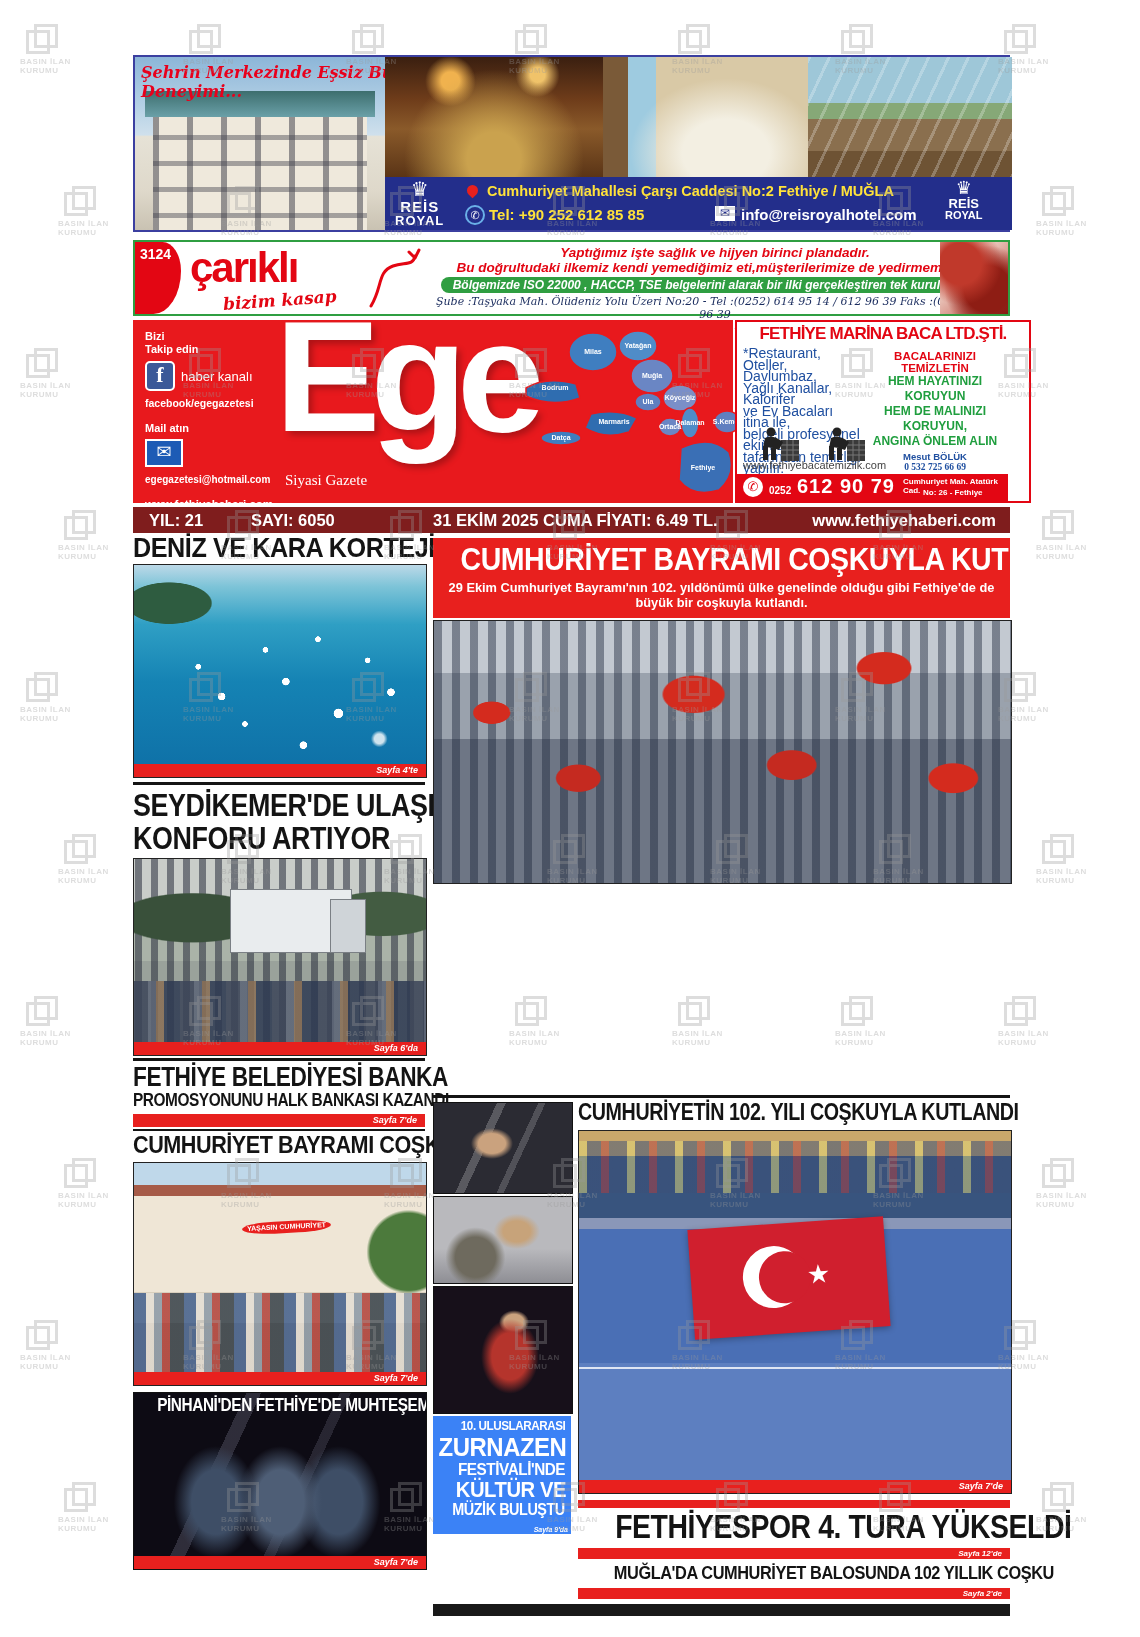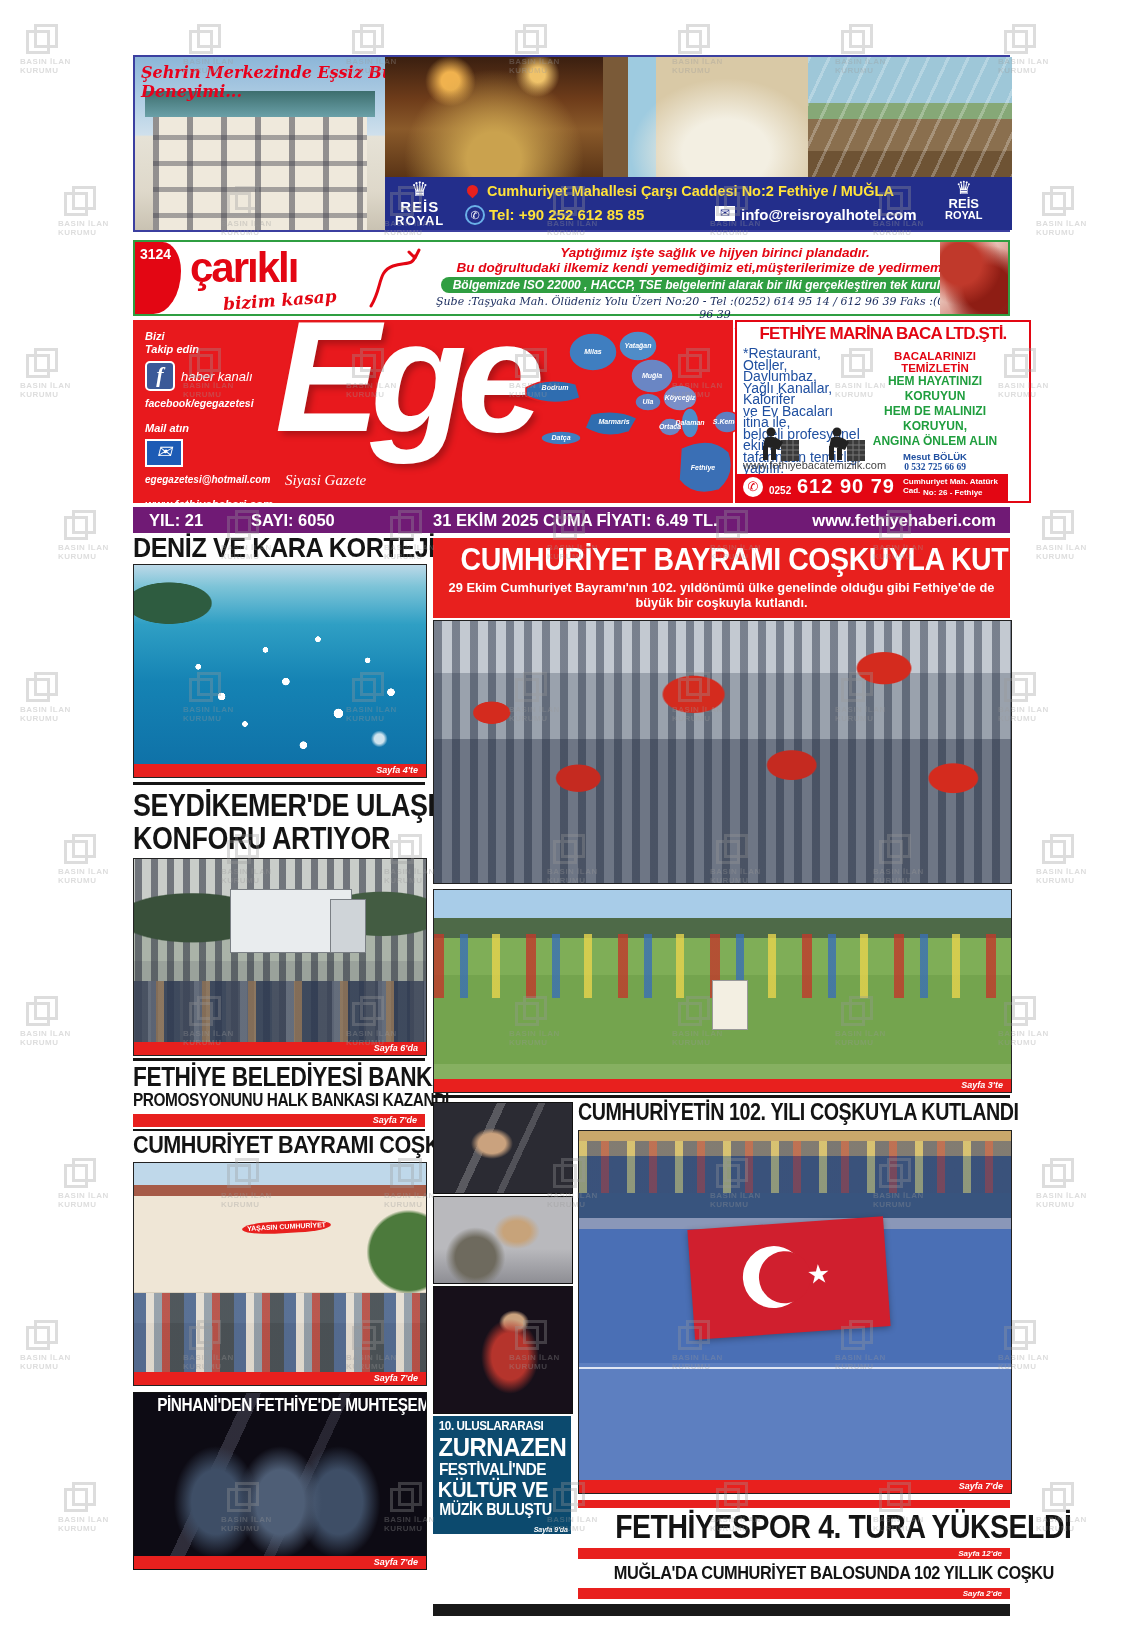--- a/index.html
+++ b/index.html
@@ -107,21 +107,21 @@
                   border-radius:10px;padding:1px 12px;margin-top:1px;">Bölgemizde ISO 22000 , HACCP, TSE belgelerini alarak bir ilki gerçekleştiren tek kuruluşuz...</div>
       <div style="color:#1a2c5e;font-family:'DejaVu Serif',serif;font-style:italic;font-size:11px;margin-top:2px;">Şube :Taşyaka Mah. Ölüdeniz Yolu Üzeri No:20  -  Tel :(0252) 614 95 14 / 612 96 39  Faks :(0252) 612 96 39</div>
       <div style="color:#1a2c5e;font-family:'DejaVu Serif',serif;font-style:italic;font-size:11px;">Şube 1 :Hal ve Pazaryeri Fethiye   Tel :(0252) 614 14 19 / 612 40 04  -  info@carikliet.com</div>
     </div>
     <div class="abs" style="right:0;top:0;width:68px;height:72px;
          background:radial-gradient(circle at 30% 30%,#c0392b 0 30%,transparent 60%),
                     radial-gradient(circle at 70% 65%,#8e1d14 0 35%,transparent 65%),
                     linear-gradient(135deg,#f2ddd2 0 30%,#d8958a 60%,#7e150f 100%);"></div>
   </div>
 
-  <div class="abs mast-red" style="left:133px;top:320px;width:600px;height:183px;font-style:italic;">
+  <div class="abs mast-red" style="left:133px;top:320px;width:600px;height:183px;">
     <div class="abs" style="left:12px;top:10px;">
       <div class="mast-small">Bizi</div>
       <div class="mast-small">Takip edin</div>
       <div style="display:flex;align-items:center;margin-top:5px;">
         <div class="fb-icon">f</div>
         <span class="mast-small" style="font-weight:normal;font-size:13px;margin-left:6px;">haber kanalı</span>
       </div>
       <div class="mast-small" style="margin-top:6px;font-size:10.5px;">facebook/egegazetesi</div>
       <div class="mast-small" style="margin-top:12px;">Mail atın</div>
       <div class="mail-icon" style="margin-top:4px;">✉</div>
@@ -204,21 +204,21 @@
     <div class="abs" style="left:6px;top:137px;color:#444;font-size:11px;">www.fethiyebacatemizlik.com</div>
     <div class="abs" style="left:0;bottom:0;width:271px;height:27px;background:#e30613;">
       <div class="abs" style="left:6px;top:3px;width:20px;height:20px;background:#fff;border-radius:50%;color:#e30613;font-size:13px;line-height:20px;text-align:center;">✆</div>
       <span class="abs" style="left:32px;top:11px;color:#fff;font-size:10px;font-weight:bold;">0252</span>
       <span class="abs" style="left:60px;top:1px;color:#fff;font-size:20px;font-weight:bold;letter-spacing:1px;">612 90 79</span>
       <span class="abs" style="left:166px;top:3px;color:#fff;font-size:8px;font-weight:bold;">Cumhuriyet Mah. Atatürk Cad.</span>
       <span class="abs" style="left:186px;top:14px;color:#fff;font-size:8px;font-weight:bold;">No: 26 - Fethiye</span>
     </div>
   </div>
 
-  <div class="abs" style="left:133px;top:507px;width:877px;height:26px;background:#701a75;color:#fff;font-weight:bold;font-size:16.5px;">
+  <div class="abs" style="left:133px;top:507px;width:877px;height:26px;background:#7f1d1d;color:#fff;font-weight:bold;font-size:16.5px;">
     <span class="abs" style="left:16px;top:4px;">YIL: 21</span>
     <span class="abs" style="left:118px;top:4px;">SAYI: 6050</span>
     <span class="abs" style="left:300px;top:4px;">31 EKİM 2025 CUMA FİYATI: 6.49 TL.</span>
     <span class="abs" style="right:14px;top:4px;">www.fethiyehaberi.com</span>
   </div>
 
   <div class="abs" style="left:133px;top:534px;width:292px;">
     <span class="hl" style="font-size:28px;transform:scaleX(0.9);">DENİZ VE KARA KORTEJİ</span>
   </div>
   <div class="photo" style="left:133px;top:564px;width:292px;height:212px;
@@ -284,40 +284,33 @@
   </div>
   <div class="photo" style="left:433px;top:620px;width:577px;height:262px;
        background:radial-gradient(ellipse 50px 30px at 45% 28%,#d42b1e 0 60%,transparent 64%),
        radial-gradient(ellipse 44px 26px at 78% 18%,#d42b1e 0 60%,transparent 64%),
        radial-gradient(ellipse 40px 24px at 62% 55%,#c52a20 0 60%,transparent 64%),
        radial-gradient(ellipse 36px 22px at 25% 60%,#c52a20 0 60%,transparent 64%),
        radial-gradient(ellipse 40px 24px at 90% 60%,#d42b1e 0 60%,transparent 64%),
        radial-gradient(ellipse 30px 18px at 10% 35%,#d42b1e 0 60%,transparent 64%),
        repeating-linear-gradient(90deg,rgba(30,40,60,.45) 0 8px,transparent 8px 18px),
        linear-gradient(180deg,#c3c9d1 0 20%,#9aa2ad 20% 45%,#6e7685 45% 100%);"></div>
-  <div class="photo" style="left:433px;top:889px;width:577px;height:202px;
-       background:linear-gradient(180deg,#a8cce8 0 14%,#4e6a48 14% 24%,#7fae57 24% 42%,#74a44e 42% 86%,#86b061 86% 100%);">
-    <div class="abs" style="left:0;top:44px;width:577px;height:64px;
-         background:repeating-linear-gradient(90deg,#c0392b 0 10px,transparent 10px 26px,#3a6fb5 26px 34px,transparent 34px 58px,#e8d44d 58px 66px,transparent 66px 92px);opacity:.8;"></div>
-    <div class="abs" style="left:278px;top:90px;width:34px;height:48px;background:#f3efe2;border:1px solid #999;"></div>
-    <div class="pagebar">Sayfa 3'te</div>
-  </div>
   <div class="abs rule" style="left:433px;top:1095px;width:577px;height:3px;"></div>
 
   <div class="photo" style="left:433px;top:1102px;width:138px;height:90px;border:1px solid #111;
        background:radial-gradient(ellipse 30px 22px at 42% 45%,#caa27e 0 45%,transparent 70%),
        linear-gradient(115deg,transparent 0 35%,rgba(255,255,255,.22) 35% 40%,transparent 40% 58%,rgba(255,255,255,.18) 58% 62%,transparent 62%),#2b2b33;"></div>
   <div class="photo" style="left:433px;top:1196px;width:138px;height:86px;border:1px solid #111;
        background:radial-gradient(ellipse 34px 26px at 60% 40%,#c7a37a 0 40%,transparent 68%),
        radial-gradient(ellipse 40px 40px at 30% 70%,#6e6a5e 0 50%,transparent 75%),
        linear-gradient(180deg,#b9b9bd 0 60%,#8e8e94 100%);"></div>
   <div class="photo" style="left:433px;top:1286px;width:138px;height:126px;border:1px solid #111;
        background:radial-gradient(ellipse 40px 52px at 55% 55%,#b5342c 0 45%,transparent 72%),
        radial-gradient(ellipse 20px 16px at 58% 28%,#caa27e 0 50%,transparent 75%),#17101a;"></div>
-  <div class="abs" style="left:433px;top:1416px;width:138px;height:118px;background:#0c4a6e;text-align:left;color:#fff;">
+  <div class="abs" style="left:433px;top:1416px;width:138px;height:118px;background:#3b82f6;text-align:right;color:#fff;">
     <span class="hl hl-c" style="color:#fff;font-size:13px;transform:scaleX(0.9);margin-top:3px;">10. ULUSLARARASI</span><br>
     <span class="hl hl-c" style="color:#fff;font-size:26px;transform:scaleX(0.92);">ZURNAZEN</span><br>
     <span class="hl hl-c" style="color:#fff;font-size:17px;transform:scaleX(0.9);">FESTİVALİ'NDE</span><br>
     <span class="hl hl-c" style="color:#fff;font-size:22px;transform:scaleX(0.92);">KÜLTÜR VE</span><br>
     <span class="hl hl-c" style="color:#fff;font-size:16px;transform:scaleX(0.9);">MÜZİK BULUŞTU</span>
     <div style="position:absolute;right:3px;bottom:1px;font-size:7px;font-weight:bold;font-style:italic;">Sayfa 9'da</div>
   </div>
 
   <div class="abs" style="left:578px;top:1100px;width:432px;">
     <span class="hl" style="font-size:24px;transform:scaleX(0.82);">CUMHURİYETİN 102. YILI COŞKUYLA KUTLANDI</span>

